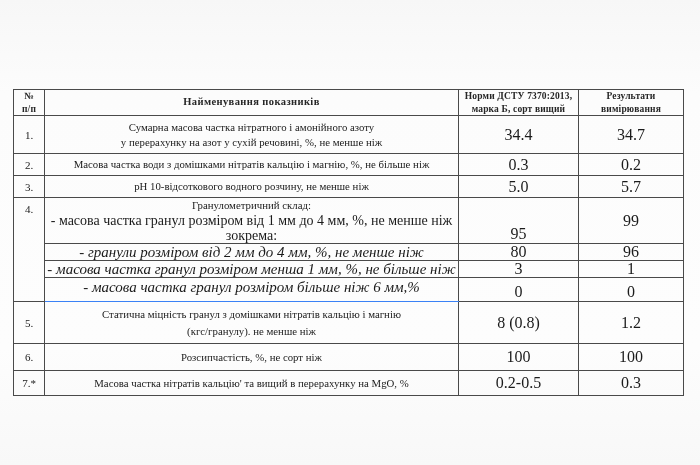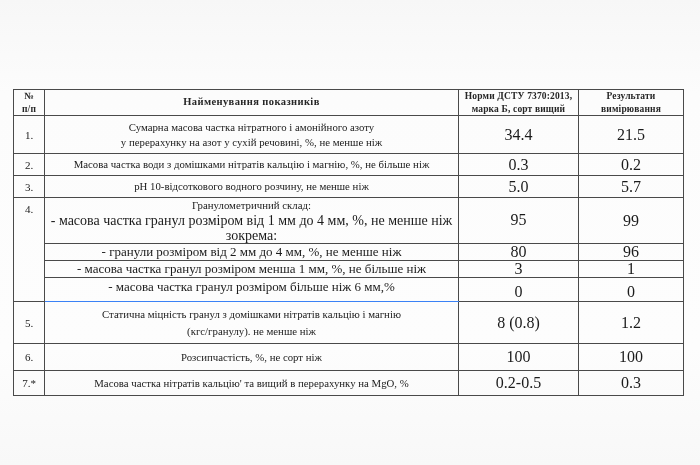--- a/index.html
+++ b/index.html
@@ -94,21 +94,21 @@
   .val-cell {
     text-align: center;
     font-size: 16px;
     line-height: 14px;
     color: #1b1b1b;
     padding: 3px 2px;
   }
 
   
   tr.sub td { border-top: 1px dotted #8b8b8b; border-bottom: 1px dotted #8b8b8b; }
-  tr.sub td.name-cell { padding-top: 2px; padding-bottom: 2px; font-size: 13px; line-height: 14px; }
+  tr.sub td.name-cell { padding-top: 2px; padding-bottom: 2px; font-size: 15px; line-height: 14px; font-style: italic; }
   tr.sub td.val-cell  { padding-top: 2px; padding-bottom: 2px; }
 
   
   td.span-solid { border: 1px solid #4a4a4a; }
 
   
   tr.grp-top td { border-top: 1px solid #4a4a4a; }
   tr.grp-end td { border-bottom: 1px solid #4a4a4a; }
 
   
@@ -173,21 +173,21 @@
 
     <tbody>
 
       <tr class="tall">
         <td class="num-cell">1.</td>
         <td class="name-cell">
           <span class="ln">Сумарна масова частка нітратного і амонійного азоту</span>
           <span class="ln">у перерахунку на азот у сухій речовині, %, не менше ніж</span>
         </td>
         <td class="val-cell">34.4</td>
-        <td class="val-cell">21.5</td>
+        <td class="val-cell">34.7</td>
       </tr>
 
       <tr class="short">
         <td class="num-cell">2.</td>
         <td class="name-cell">
           <span class="ln">Масова частка води з домішками нітратів кальцію і магнію, %, не більше ніж</span>
         </td>
         <td class="val-cell">0.3</td>
         <td class="val-cell">0.2</td>
       </tr>
@@ -200,21 +200,21 @@
         <td class="val-cell">5.0</td>
         <td class="val-cell">5.7</td>
       </tr>
 
       <tr class="grp-top" style="height:34px">
         <td class="num-cell span-solid" rowspan="4" style="vertical-align:top;padding-top:4px">4.</td>
         <td class="name-cell" style="border-bottom:1px dotted #8b8b8b">
           <span class="ln">Гранулометричний склад:</span>
           <span class="ln" style="font-size:14px">- масова частка гранул розміром від 1 мм до 4 мм, %, не менше ніж зокрема:</span>
         </td>
-        <td class="val-cell" style="border-bottom:1px dotted #8b8b8b;vertical-align:bottom;padding-bottom:16px">95</td>
+        <td class="val-cell" style="border-bottom:1px dotted #8b8b8b;vertical-align:bottom;padding-bottom:2px">95</td>
         <td class="val-cell val-top" style="border-bottom:1px dotted #8b8b8b">99</td>
       </tr>
 
       <tr class="sub subrow">
         <td class="name-cell">- гранули розміром від 2 мм до 4 мм, %, не менше ніж</td>
         <td class="val-cell">80</td>
         <td class="val-cell">96</td>
       </tr>
 
       <tr class="sub subrow">

